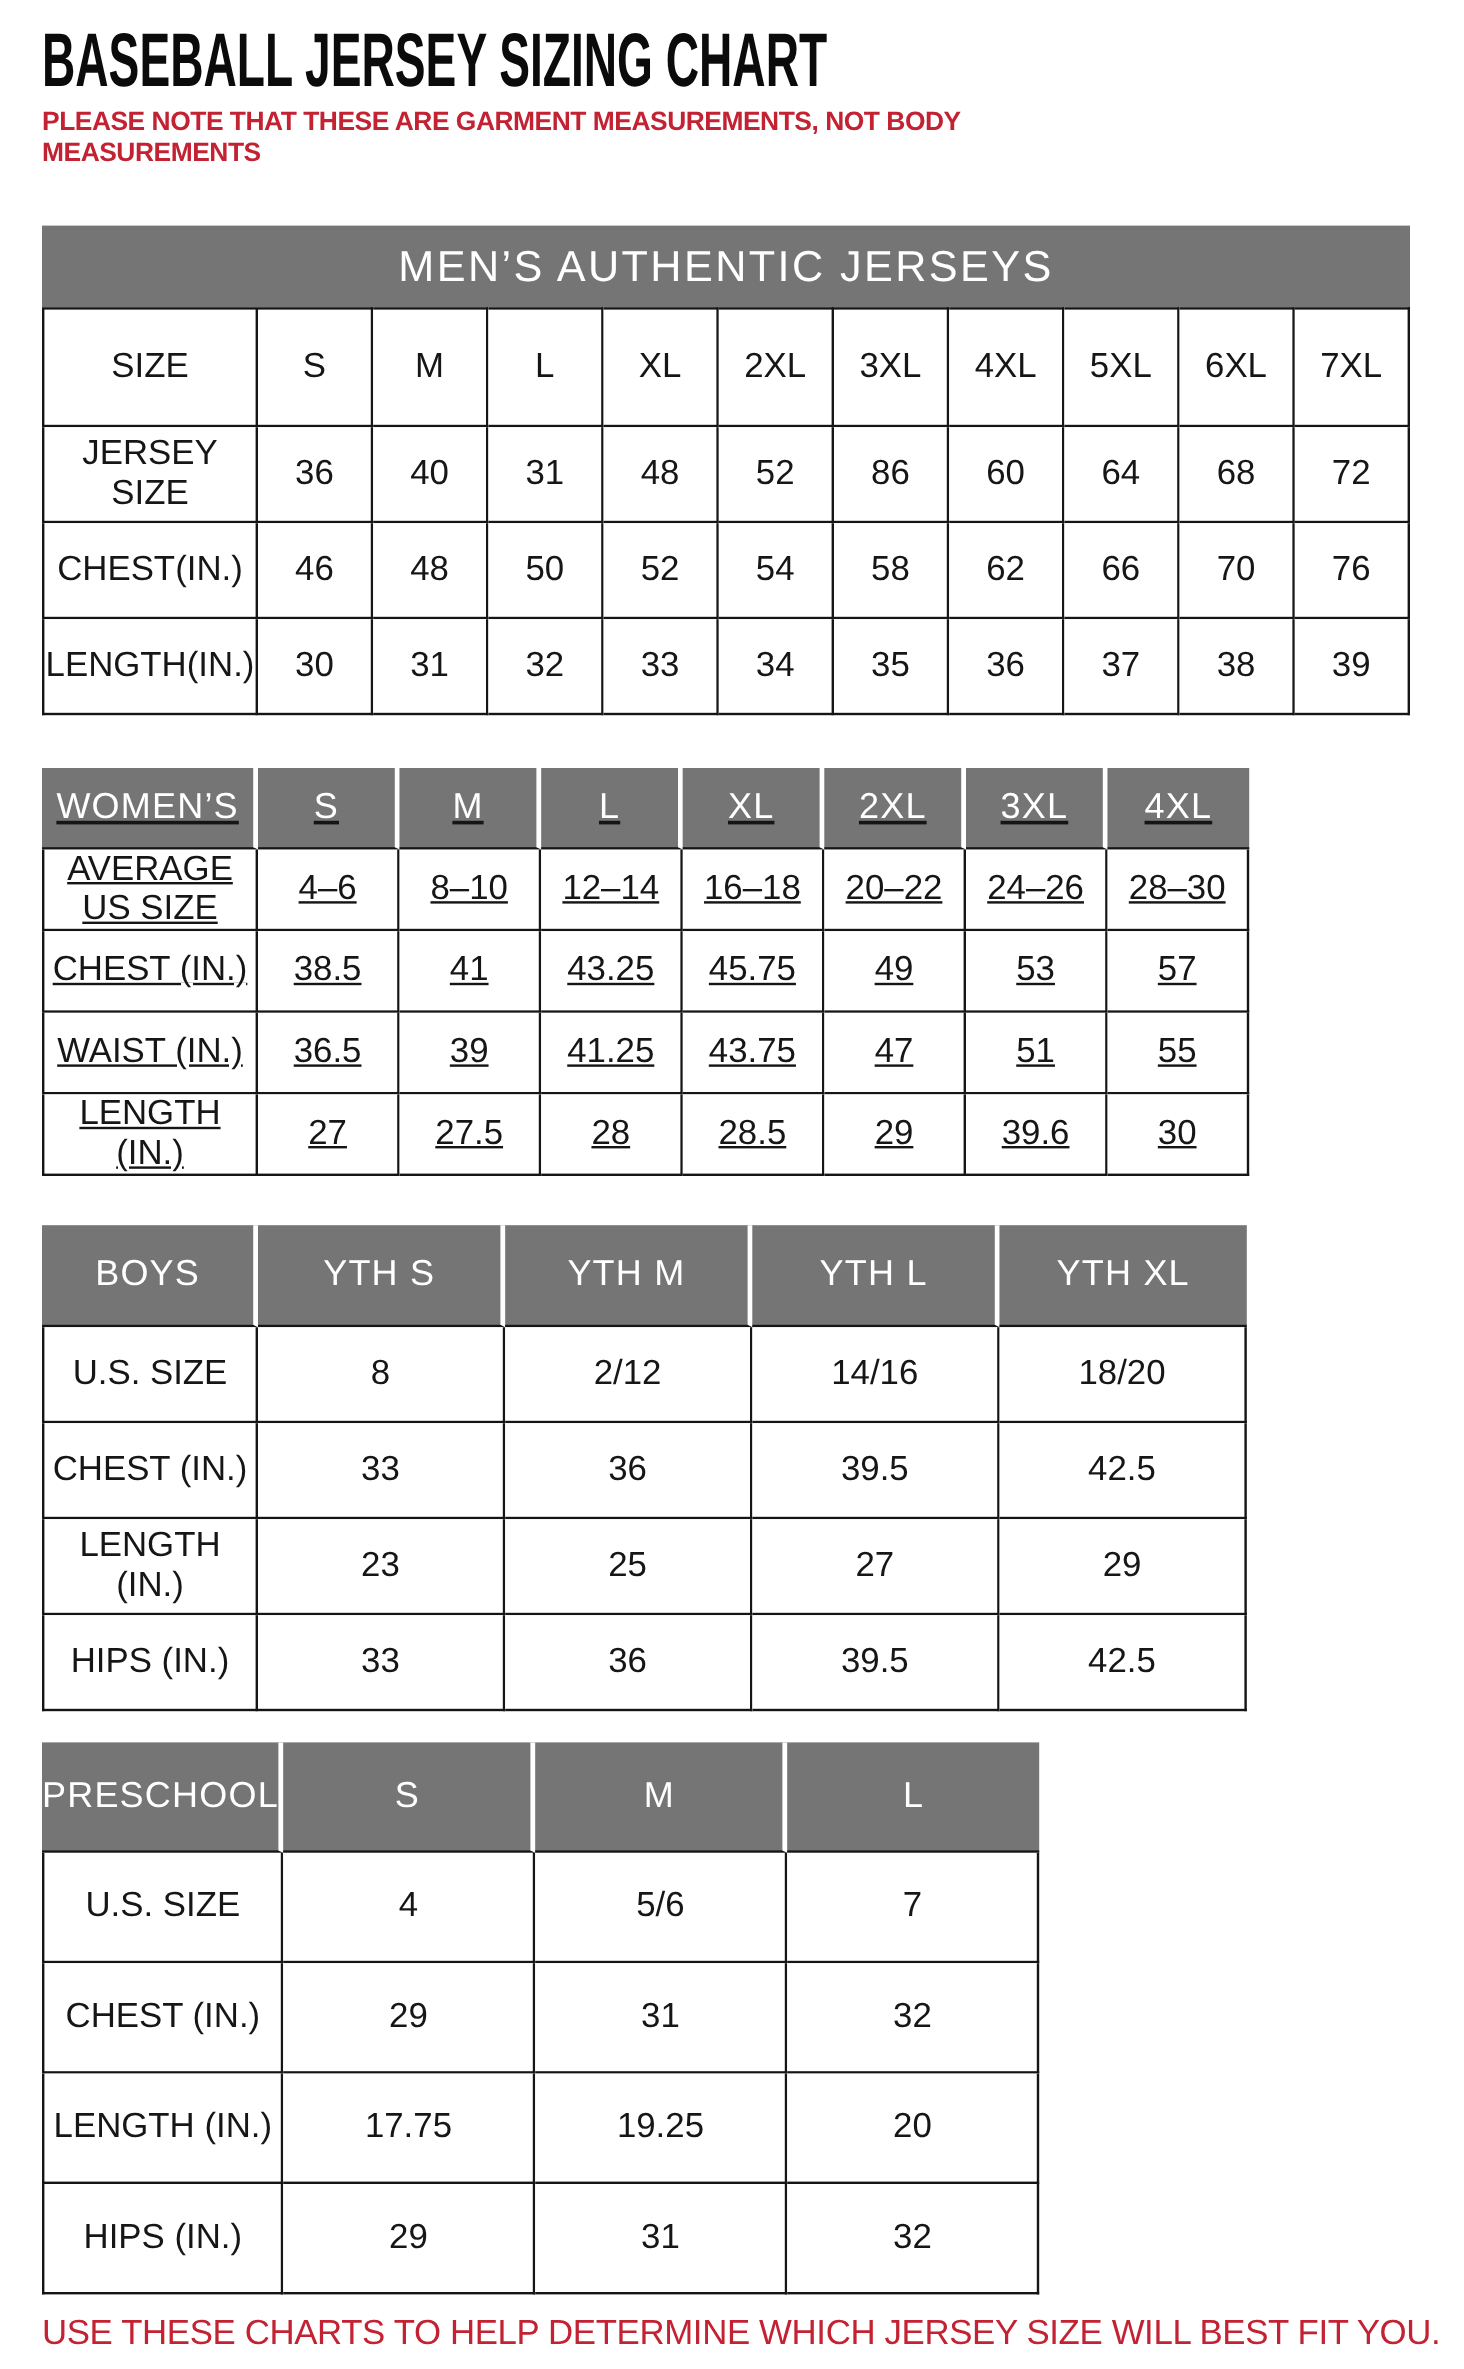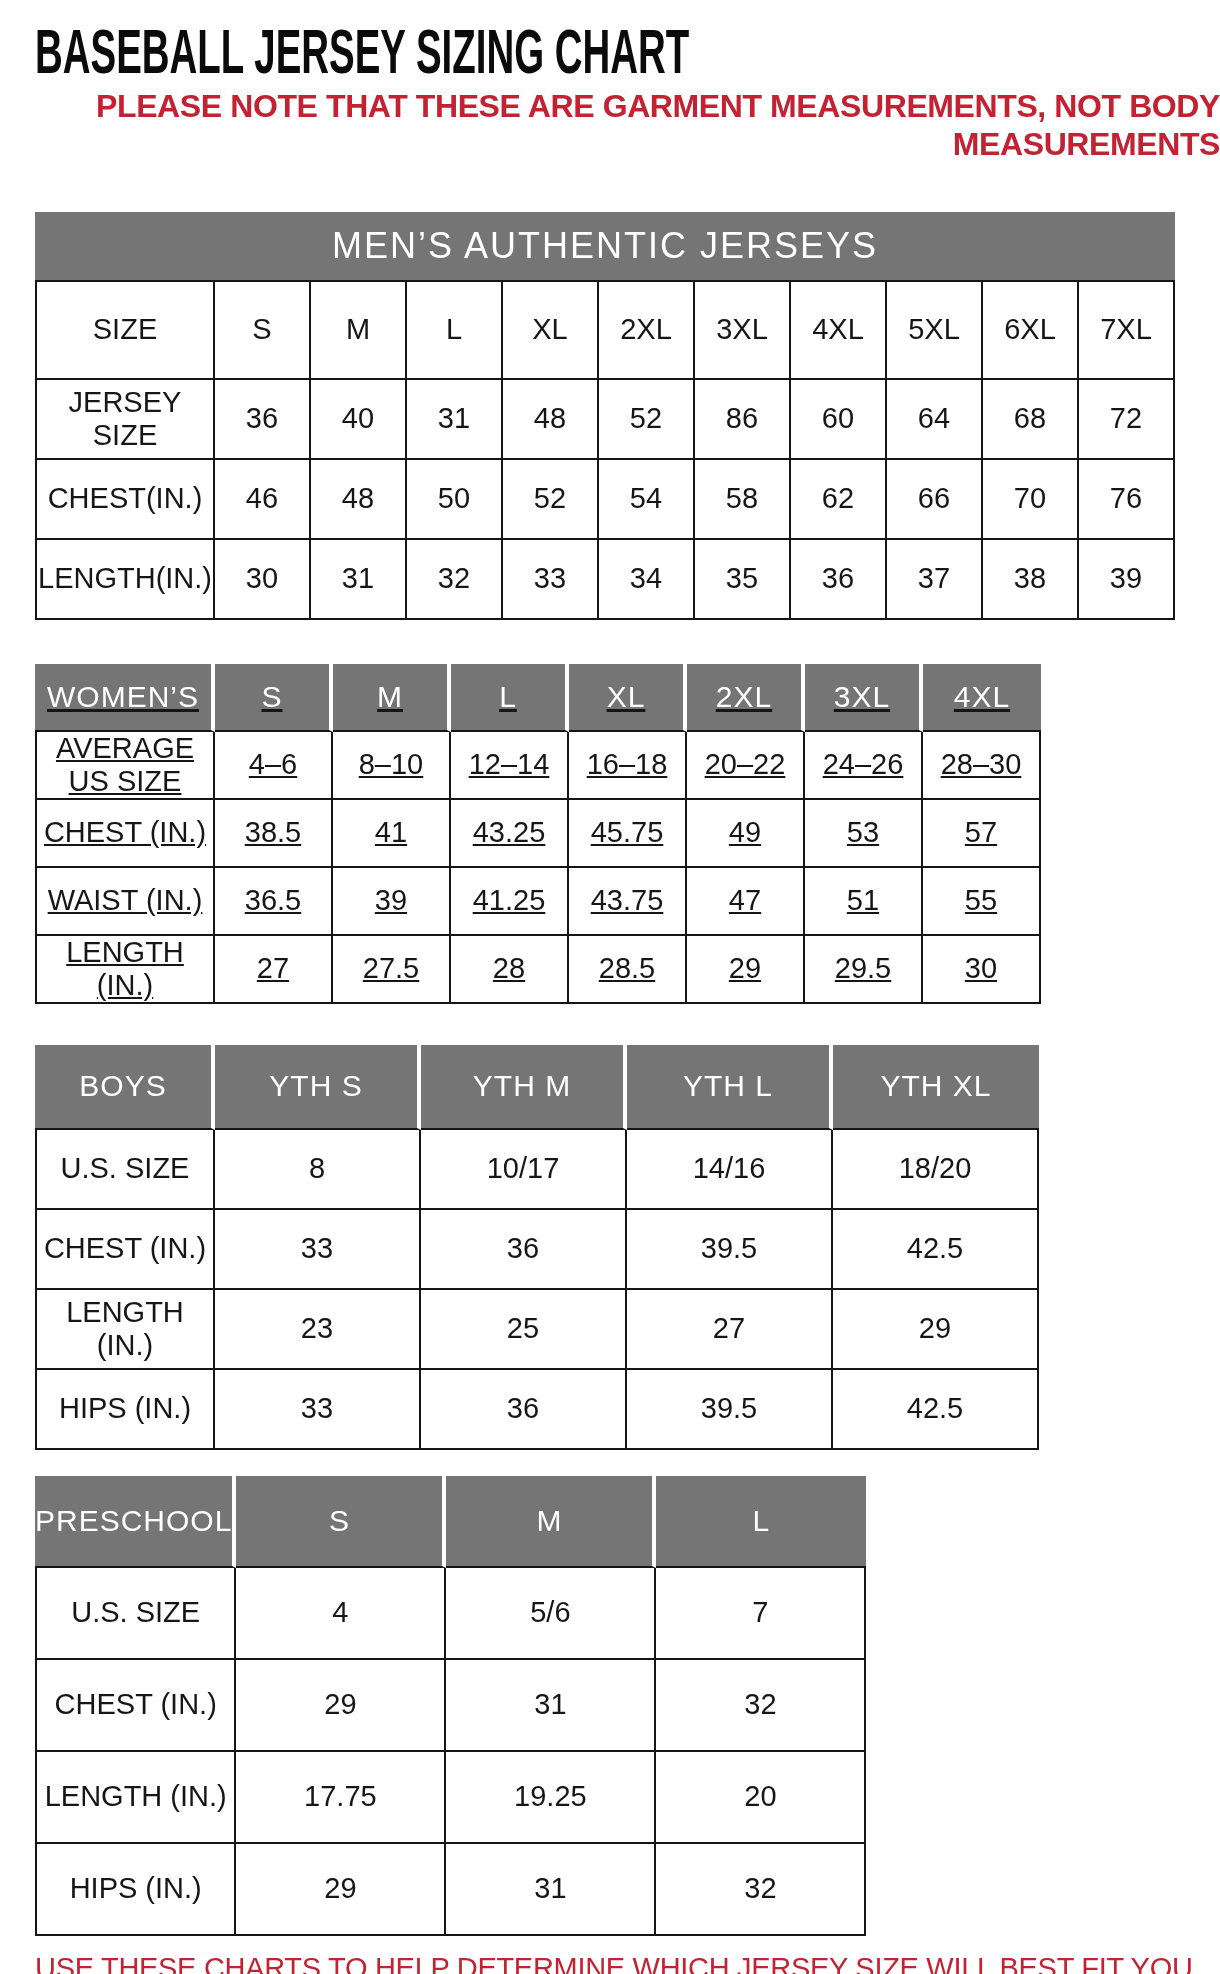--- a/index.html
+++ b/index.html
@@ -19,23 +19,22 @@
 
   .title{
     margin:0; line-height:1.0;
     font-size:62px; font-weight:bold; color:#0b0b0b;
     white-space:nowrap; letter-spacing:0;
     transform:scale(0.62,1.02); transform-origin:left top;
   }
   .note{
     margin-top:6px;
     color:var(--red);
-    font-size:32px; font-weight:bold; letter-spacing:-0.4px;
+    font-size:22px; font-weight:bold; letter-spacing:-0.4px;
     line-height:1.18;
-    text-align:right;
   }
   .note span{ display:block; }
 
   .banner{
     margin-top:48px;
     width:1140px; height:68px;
     background:var(--gray); color:#fff;
     display:flex; align-items:center; justify-content:center;
     font-size:36px; letter-spacing:2px; font-weight:400;
   }
@@ -233,21 +232,21 @@
           <td>51</td>
           <td>55</td>
         </tr>
         <tr>
           <th>LENGTH (IN.)</th>
           <td>27</td>
           <td>27.5</td>
           <td>28</td>
           <td>28.5</td>
           <td>29</td>
-          <td>29.5</td>
+          <td>39.6</td>
           <td>30</td>
         </tr>
       </tbody>
   </table>
 
   <table class="sizing t-boys">
     <colgroup>
       <col class="c-label">
         <col class="c-val">
         <col class="c-val">
@@ -260,21 +259,21 @@
         <th>YTH S</th>
         <th>YTH M</th>
         <th>YTH L</th>
         <th>YTH XL</th>
       </tr>
     </thead>
     <tbody>
         <tr>
           <th>U.S. SIZE</th>
           <td>8</td>
-          <td>10/17</td>
+          <td>2/12</td>
           <td>14/16</td>
           <td>18/20</td>
         </tr>
         <tr>
           <th>CHEST (IN.)</th>
           <td>33</td>
           <td>36</td>
           <td>39.5</td>
           <td>42.5</td>
         </tr>

